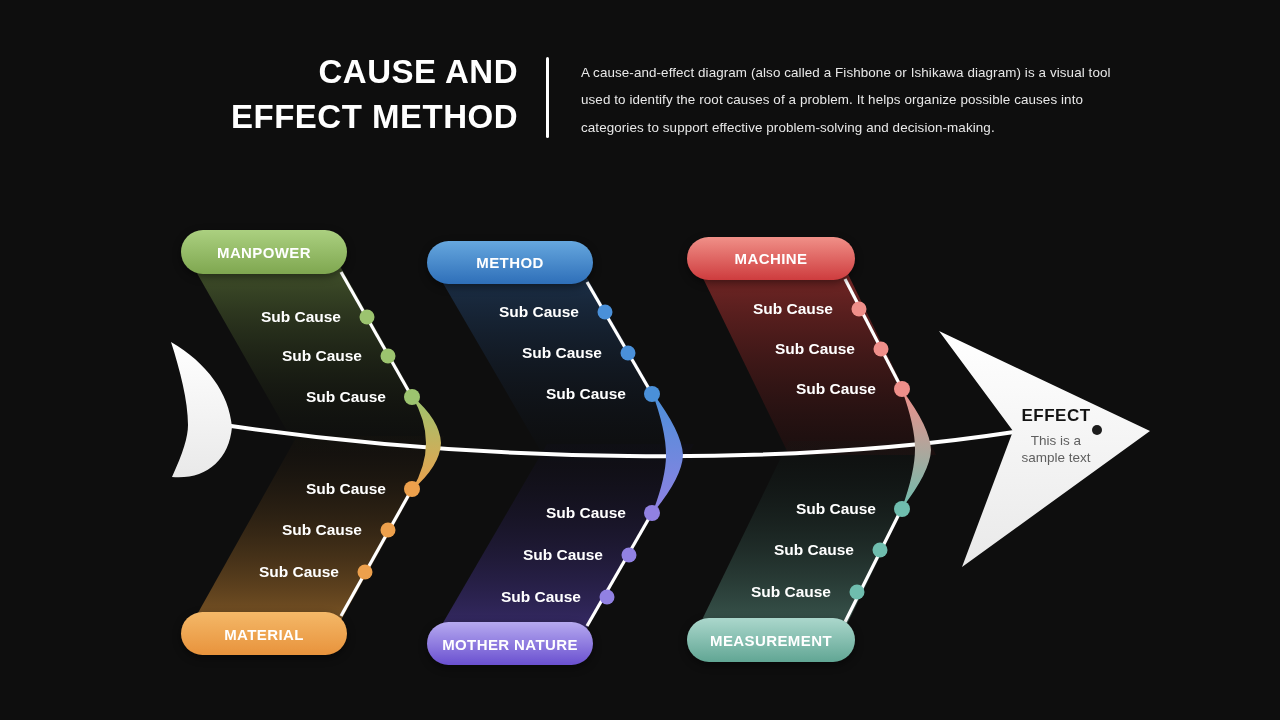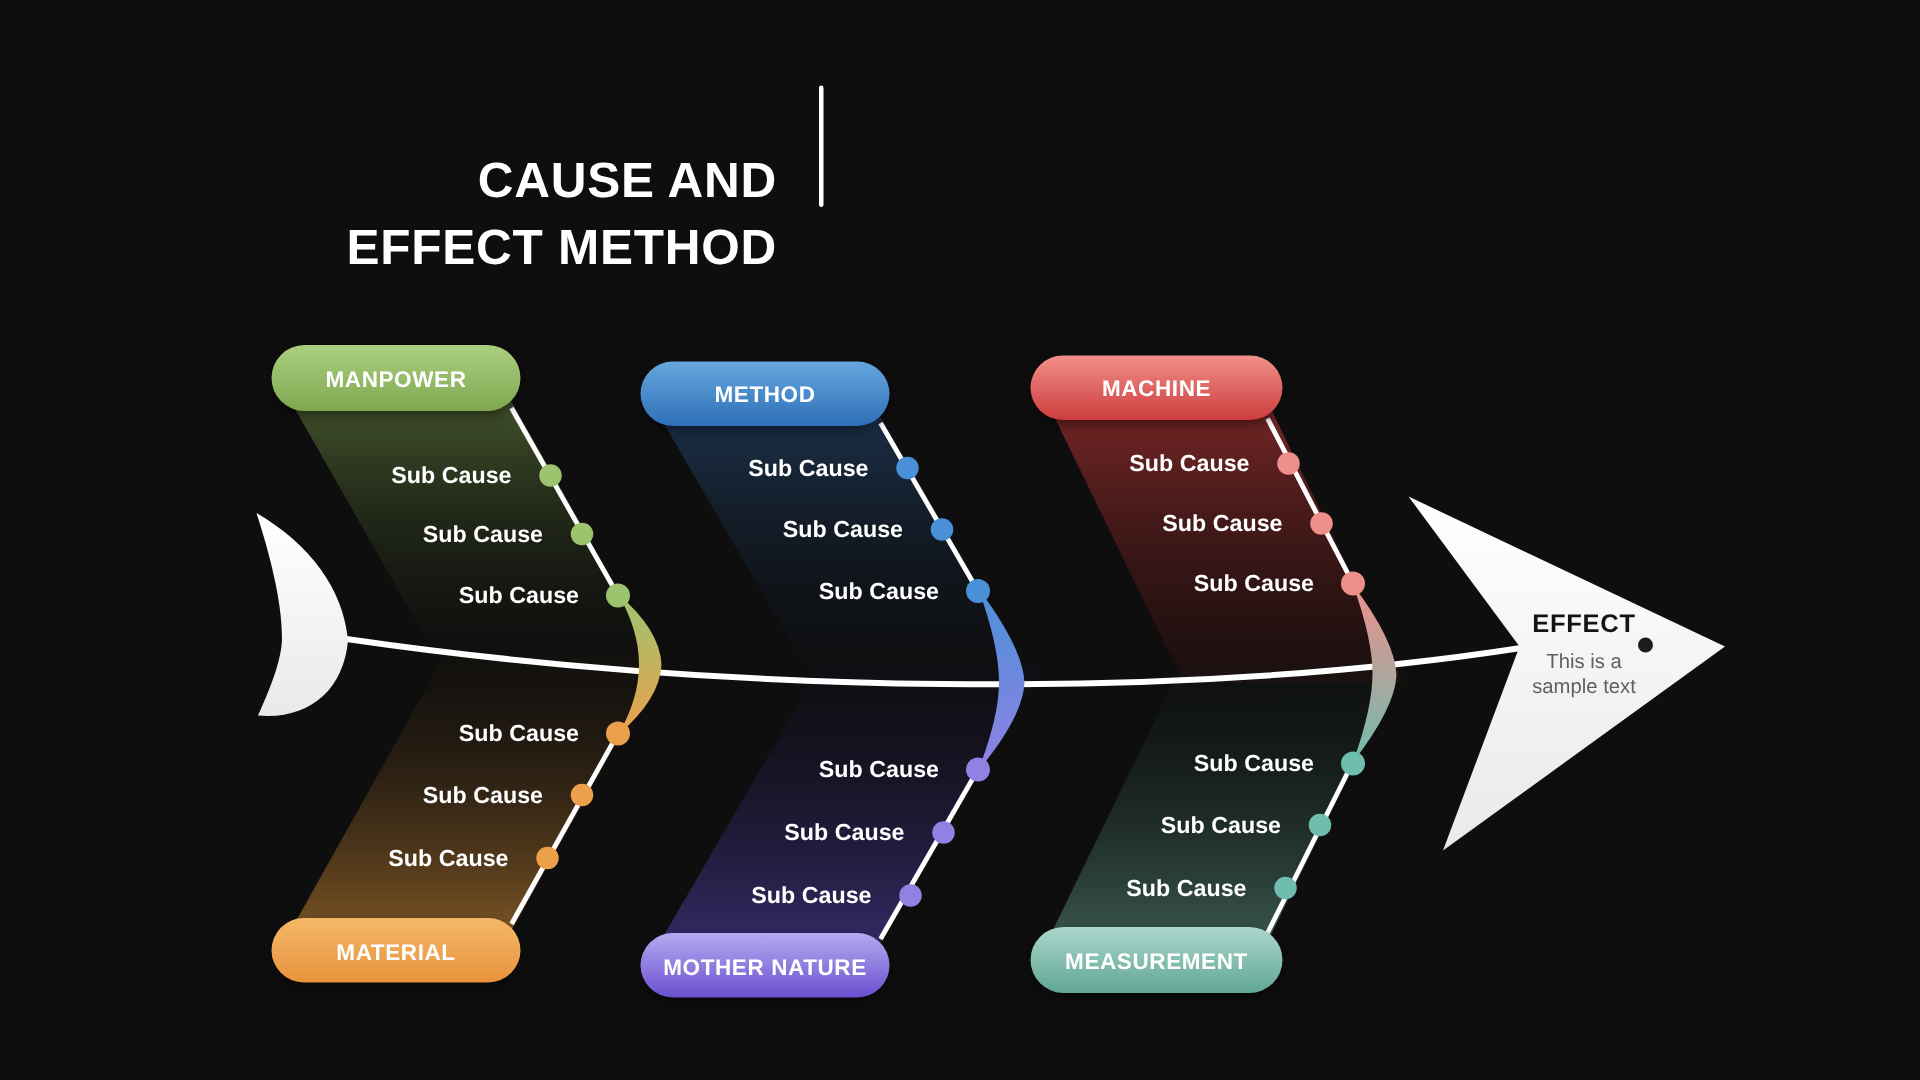--- a/index.html
+++ b/index.html
@@ -5,21 +5,21 @@
   html,body{margin:0;padding:0;background:#000;}
   .slide{
     position:relative;width:1280px;height:720px;overflow:hidden;
     background:#0e0e0e;
     font-family:"Liberation Sans",sans-serif;
   }
   
   .title{
     position:absolute;left:60px;top:49px;width:458px;
     text-align:right;color:#ffffff;font-weight:800;
-    font-size:33px;line-height:45px;letter-spacing:.5px;margin-top:48px;
+    font-size:33px;line-height:45px;letter-spacing:.5px;
   }
   .divider{
     position:absolute;left:546px;top:57px;width:3px;height:81px;
     background:#ffffff;border-radius:2px;
   }
   .description{
     position:absolute;left:581px;top:59px;width:558px;
     color:#e8e8e8;font-size:13.4px;line-height:27.3px;letter-spacing:.1px;
   }
   
@@ -33,20 +33,21 @@
 </head>
 <body>
 
 <div class="slide">
 
   <div class="title">
     <div>CAUSE AND</div>
     <div>EFFECT METHOD</div>
   </div>
   <div class="divider"></div>
+  <div class="description">A cause-and-effect diagram (also called a Fishbone or Ishikawa diagram) is a visual tool used to identify the root causes of a problem. It helps organize possible causes into categories to support effective problem-solving and decision-making.</div>
 
   <svg class="fishbone" width="1280" height="720" viewBox="0 0 1280 720">
     <defs>
 
       <linearGradient id="pg1" x1="0" y1="0" x2="0" y2="1">
           <stop offset="0" stop-color="#abd080"></stop>
           <stop offset="1" stop-color="#7fa750"></stop>
         </linearGradient>
       <linearGradient id="pg2" x1="0" y1="0" x2="0" y2="1">
           <stop offset="0" stop-color="#66a7de"></stop>

